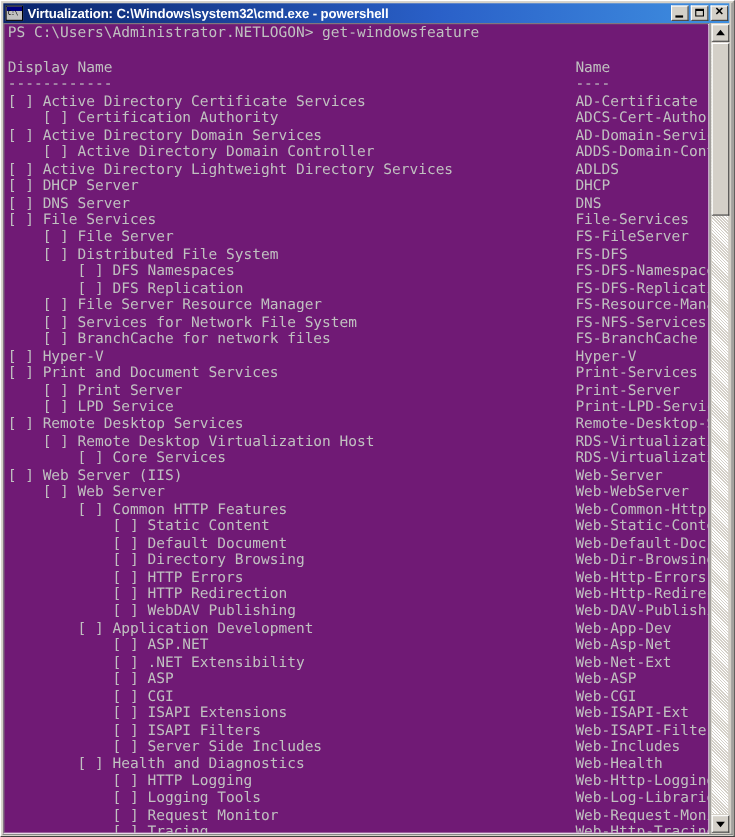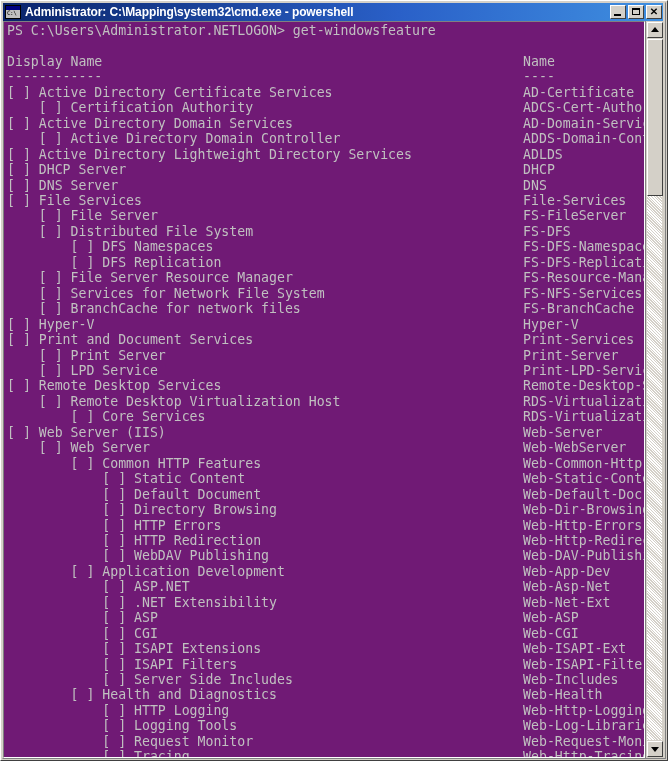--- a/index.html
+++ b/index.html
@@ -226,21 +226,21 @@
 <body>
 
 <div class="window">
   <div class="window-inner"></div>
 
   <div class="titlebar">
     <div class="tb-icon">
       <div class="bar"></div>
       <div class="txt">C:\</div>
     </div>
-    <div class="tb-title">Administrator: C:\Mapping\system32\cmd.exe - powershell</div>
+    <div class="tb-title">Virtualization: C:\Windows\system32\cmd.exe - powershell</div>
     <div class="tb-buttons">
       <div class="tb-btn">
         <span class="glyph-min"></span>
       </div>
       <div class="tb-btn">
         <span class="glyph-max"></span>
       </div>
       <div class="tb-btn">
         <span class="glyph-close">✕</span>
       </div>

